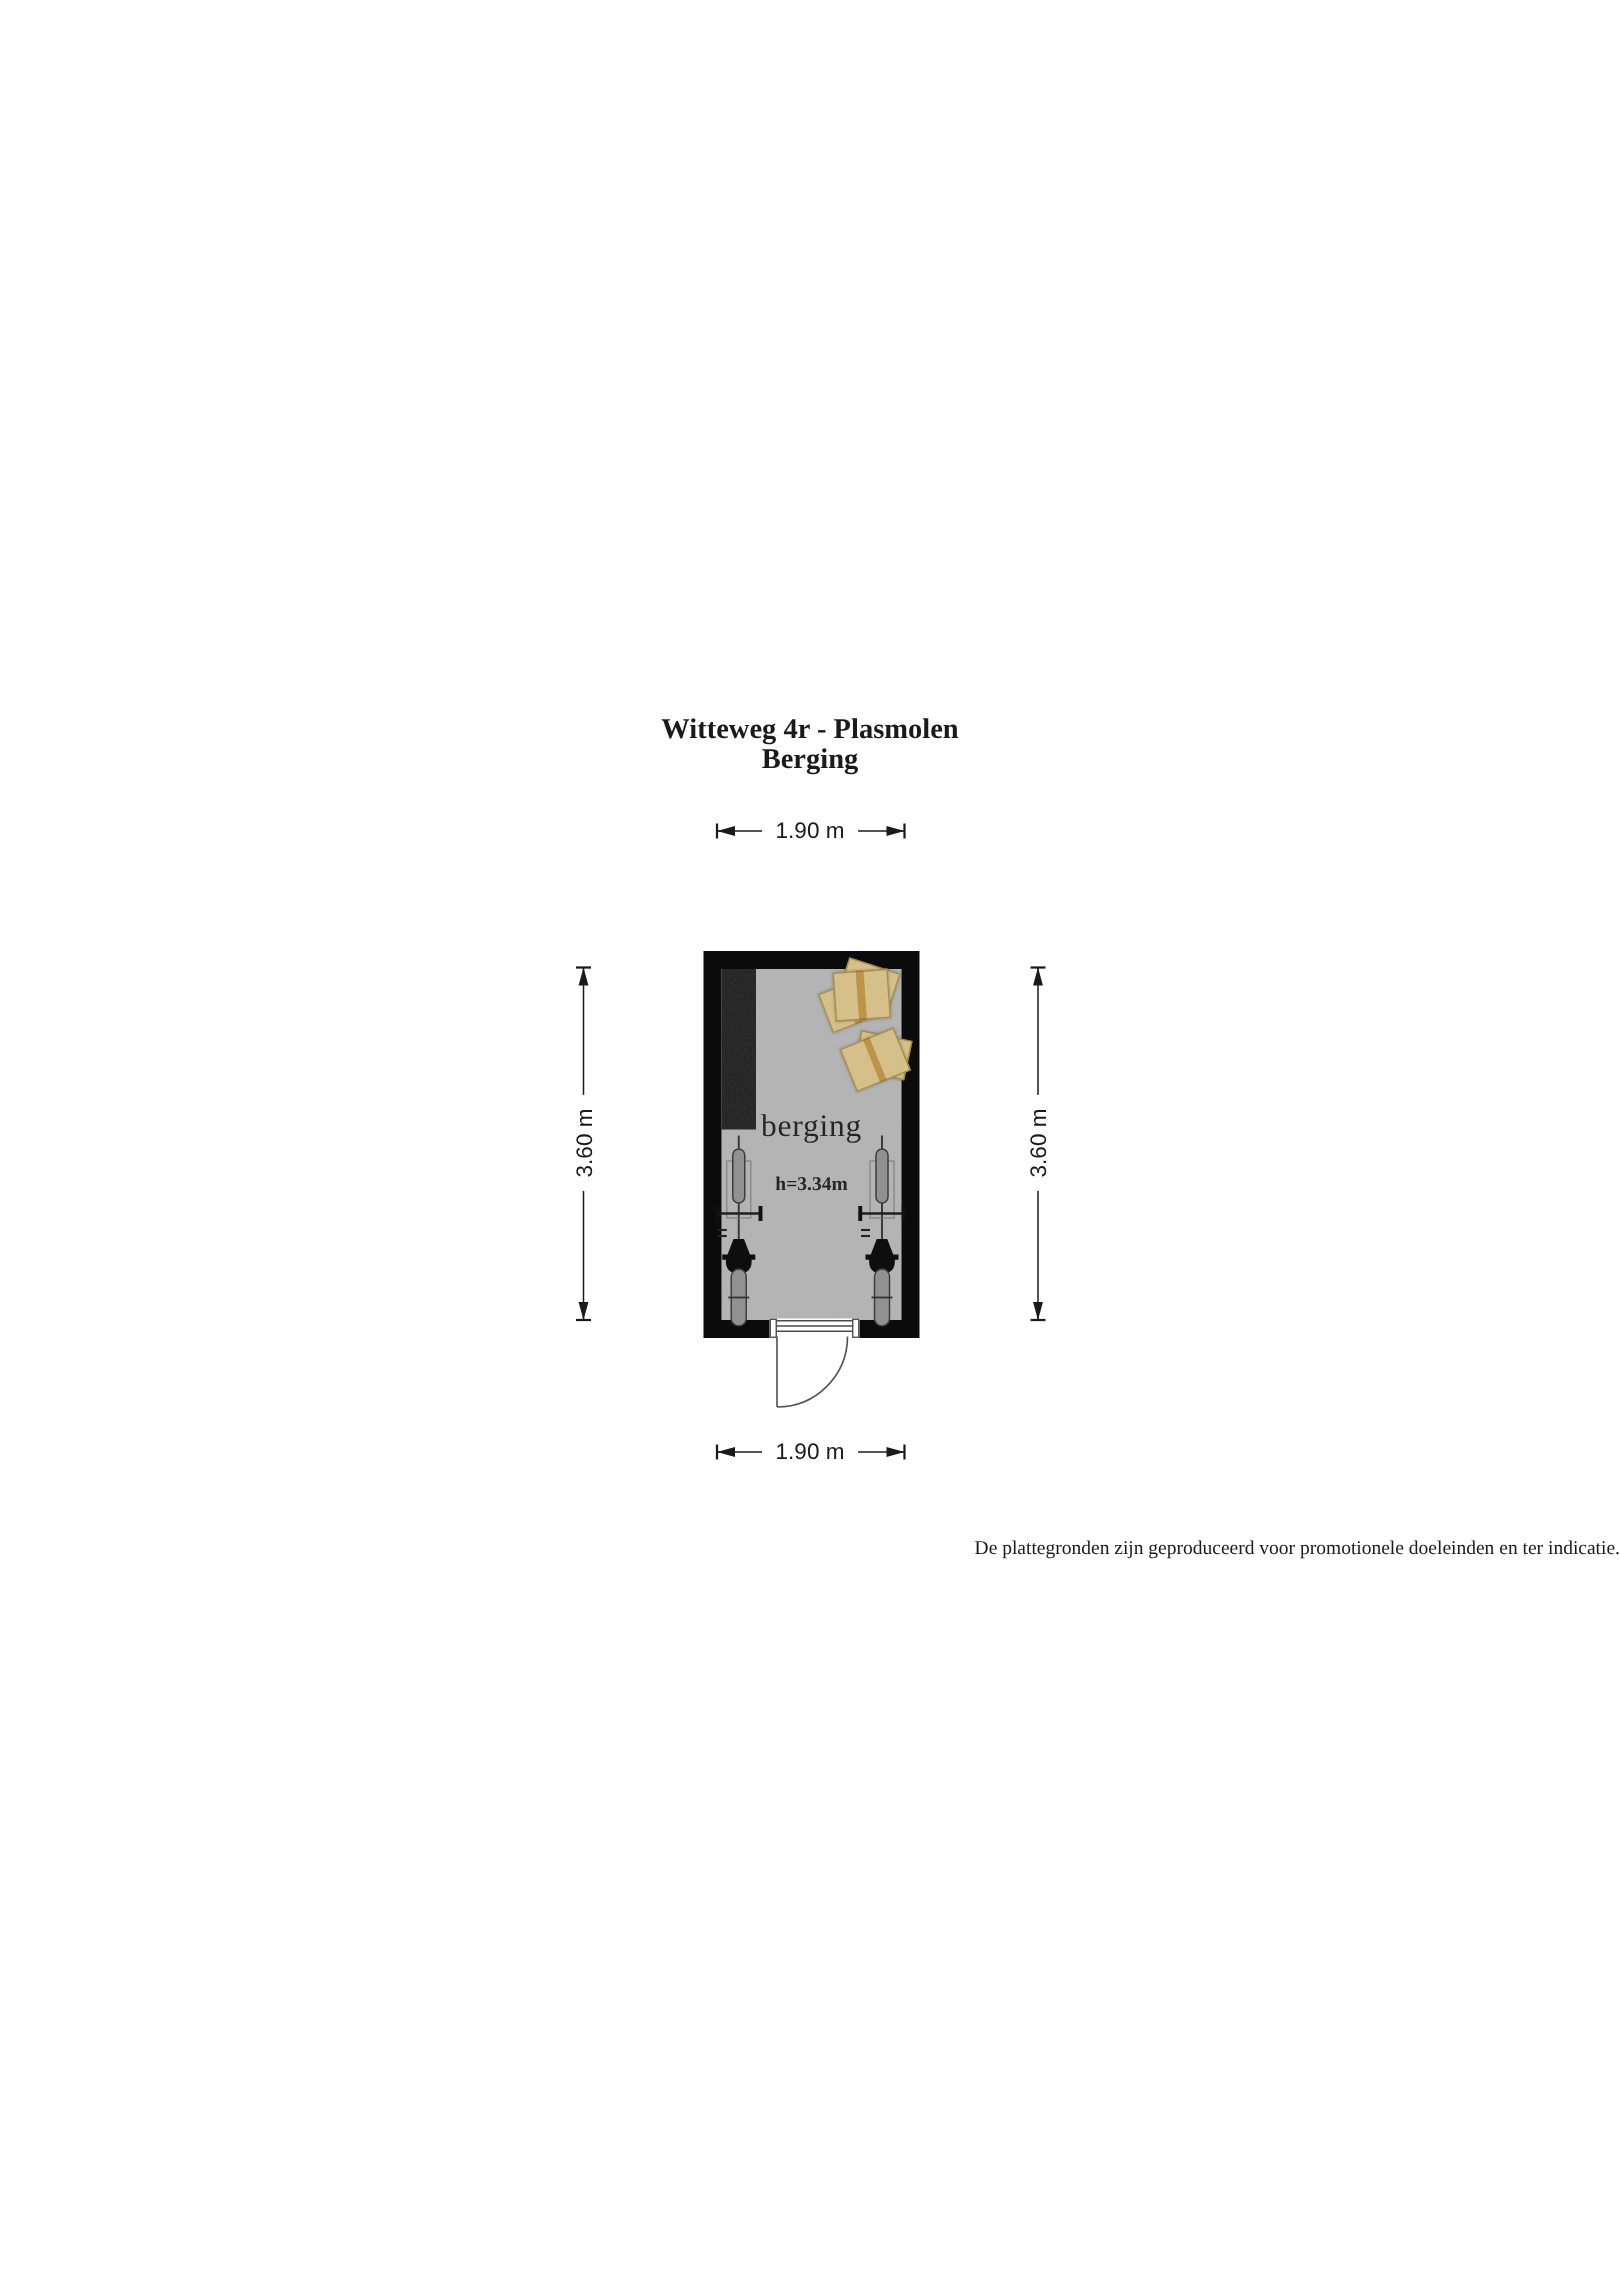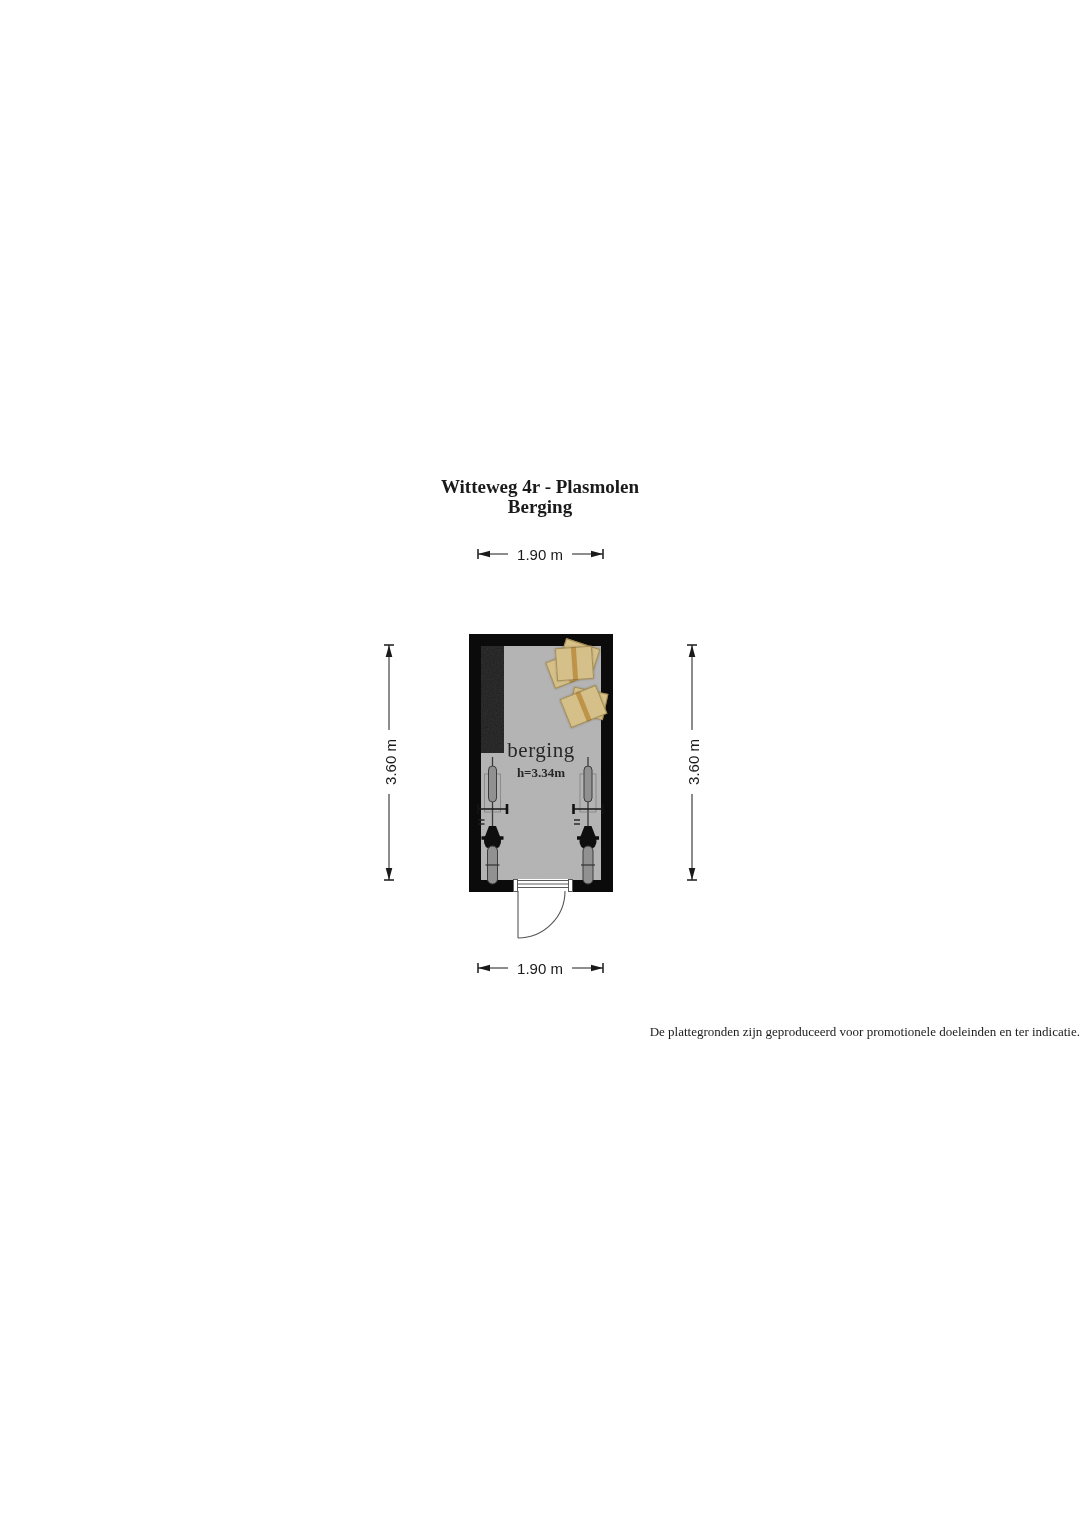--- a/index.html
+++ b/index.html
@@ -19,21 +19,21 @@
   .plan-floor{left:481px;top:646px;width:120px;height:234px;background:var(--floor);}
   .cabinet{left:481px;top:646px;width:23px;height:107px;background:var(--cabinet);}
 
   .box{position:absolute;border:1px solid rgba(120,95,40,.55);
        background:linear-gradient(90deg,var(--box) 0%,var(--box) 42%,var(--box-tape) 42%,var(--box-tape) 56%,var(--box) 56%,var(--box) 100%);
        box-shadow:0 0 2px rgba(60,45,10,.4);}
   .box.plain{background:var(--box);}
 
   .room-label{left:481px;top:740px;width:120px;text-align:center;line-height:1;}
   .room-name{font-size:21px;letter-spacing:.5px;}
-  .room-height{font-size:13px;font-weight:bold;margin-top:5px;}
+  .room-height{font-size:13px;font-weight:bold;margin-top:21px;}
 
   svg.overlay{left:0;top:0;width:1080px;height:1527px;pointer-events:none;}
   .dim-line{stroke:var(--text);stroke-width:1;}
   .dim-tick{stroke:var(--text);stroke-width:1.5;}
   .dim-arrow{fill:var(--text);stroke:none;}
   .door-line{stroke:var(--line);stroke-width:1.1;fill:none;}
   .door-thresh{stroke:#4a4a4a;stroke-width:.9;}
   .jamb{fill:#fff;stroke:#4a4a4a;stroke-width:.9;}
 
   .bike-frame{stroke:#3a3a3a;stroke-width:1.3;}

